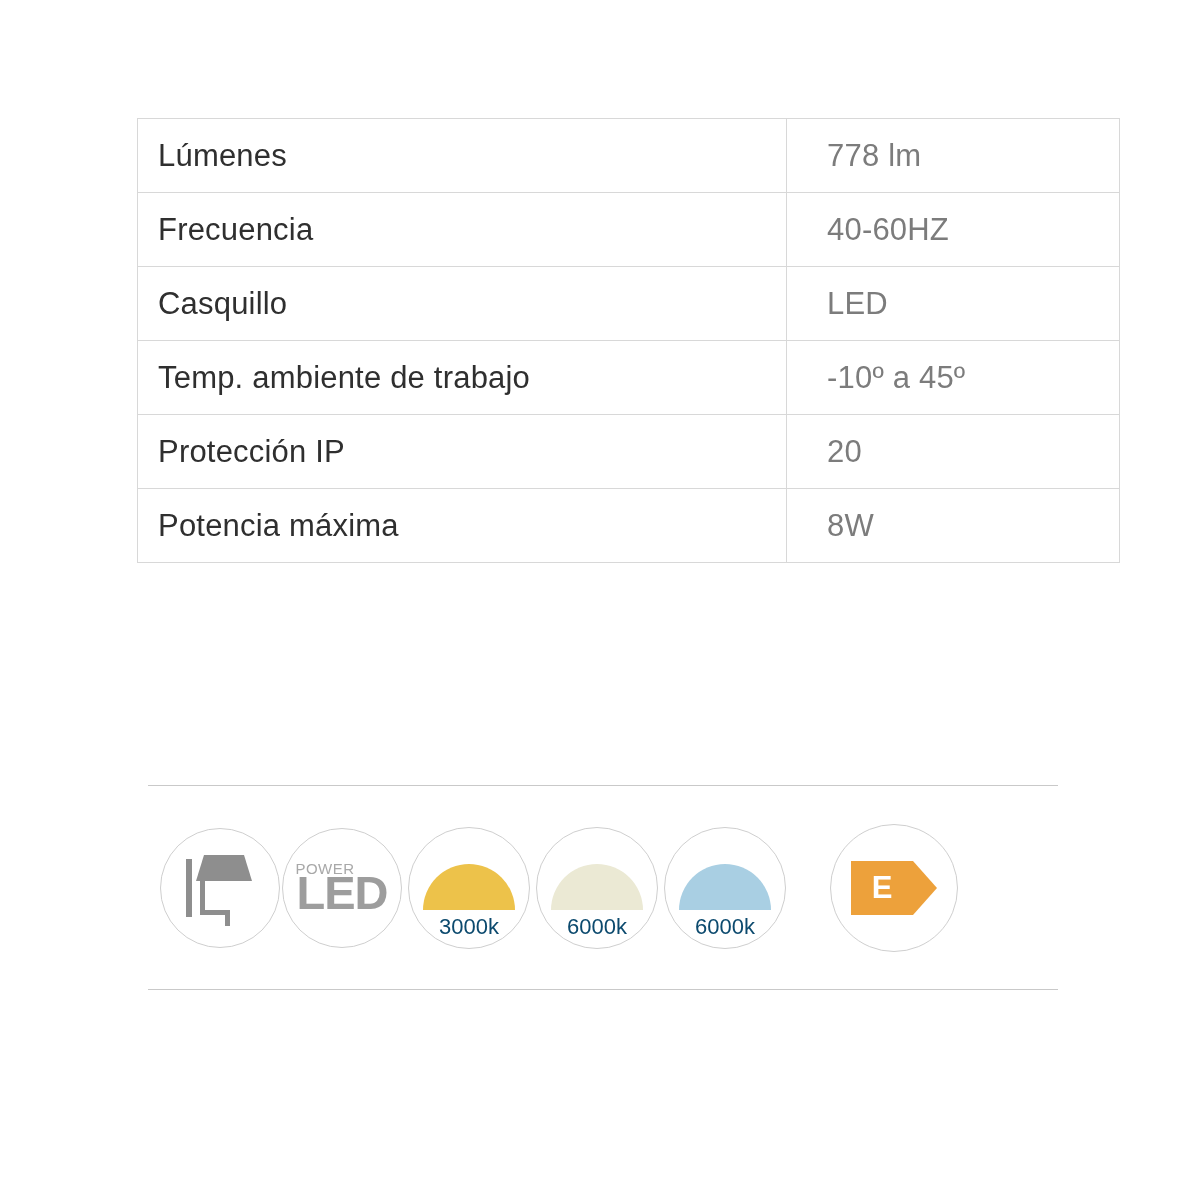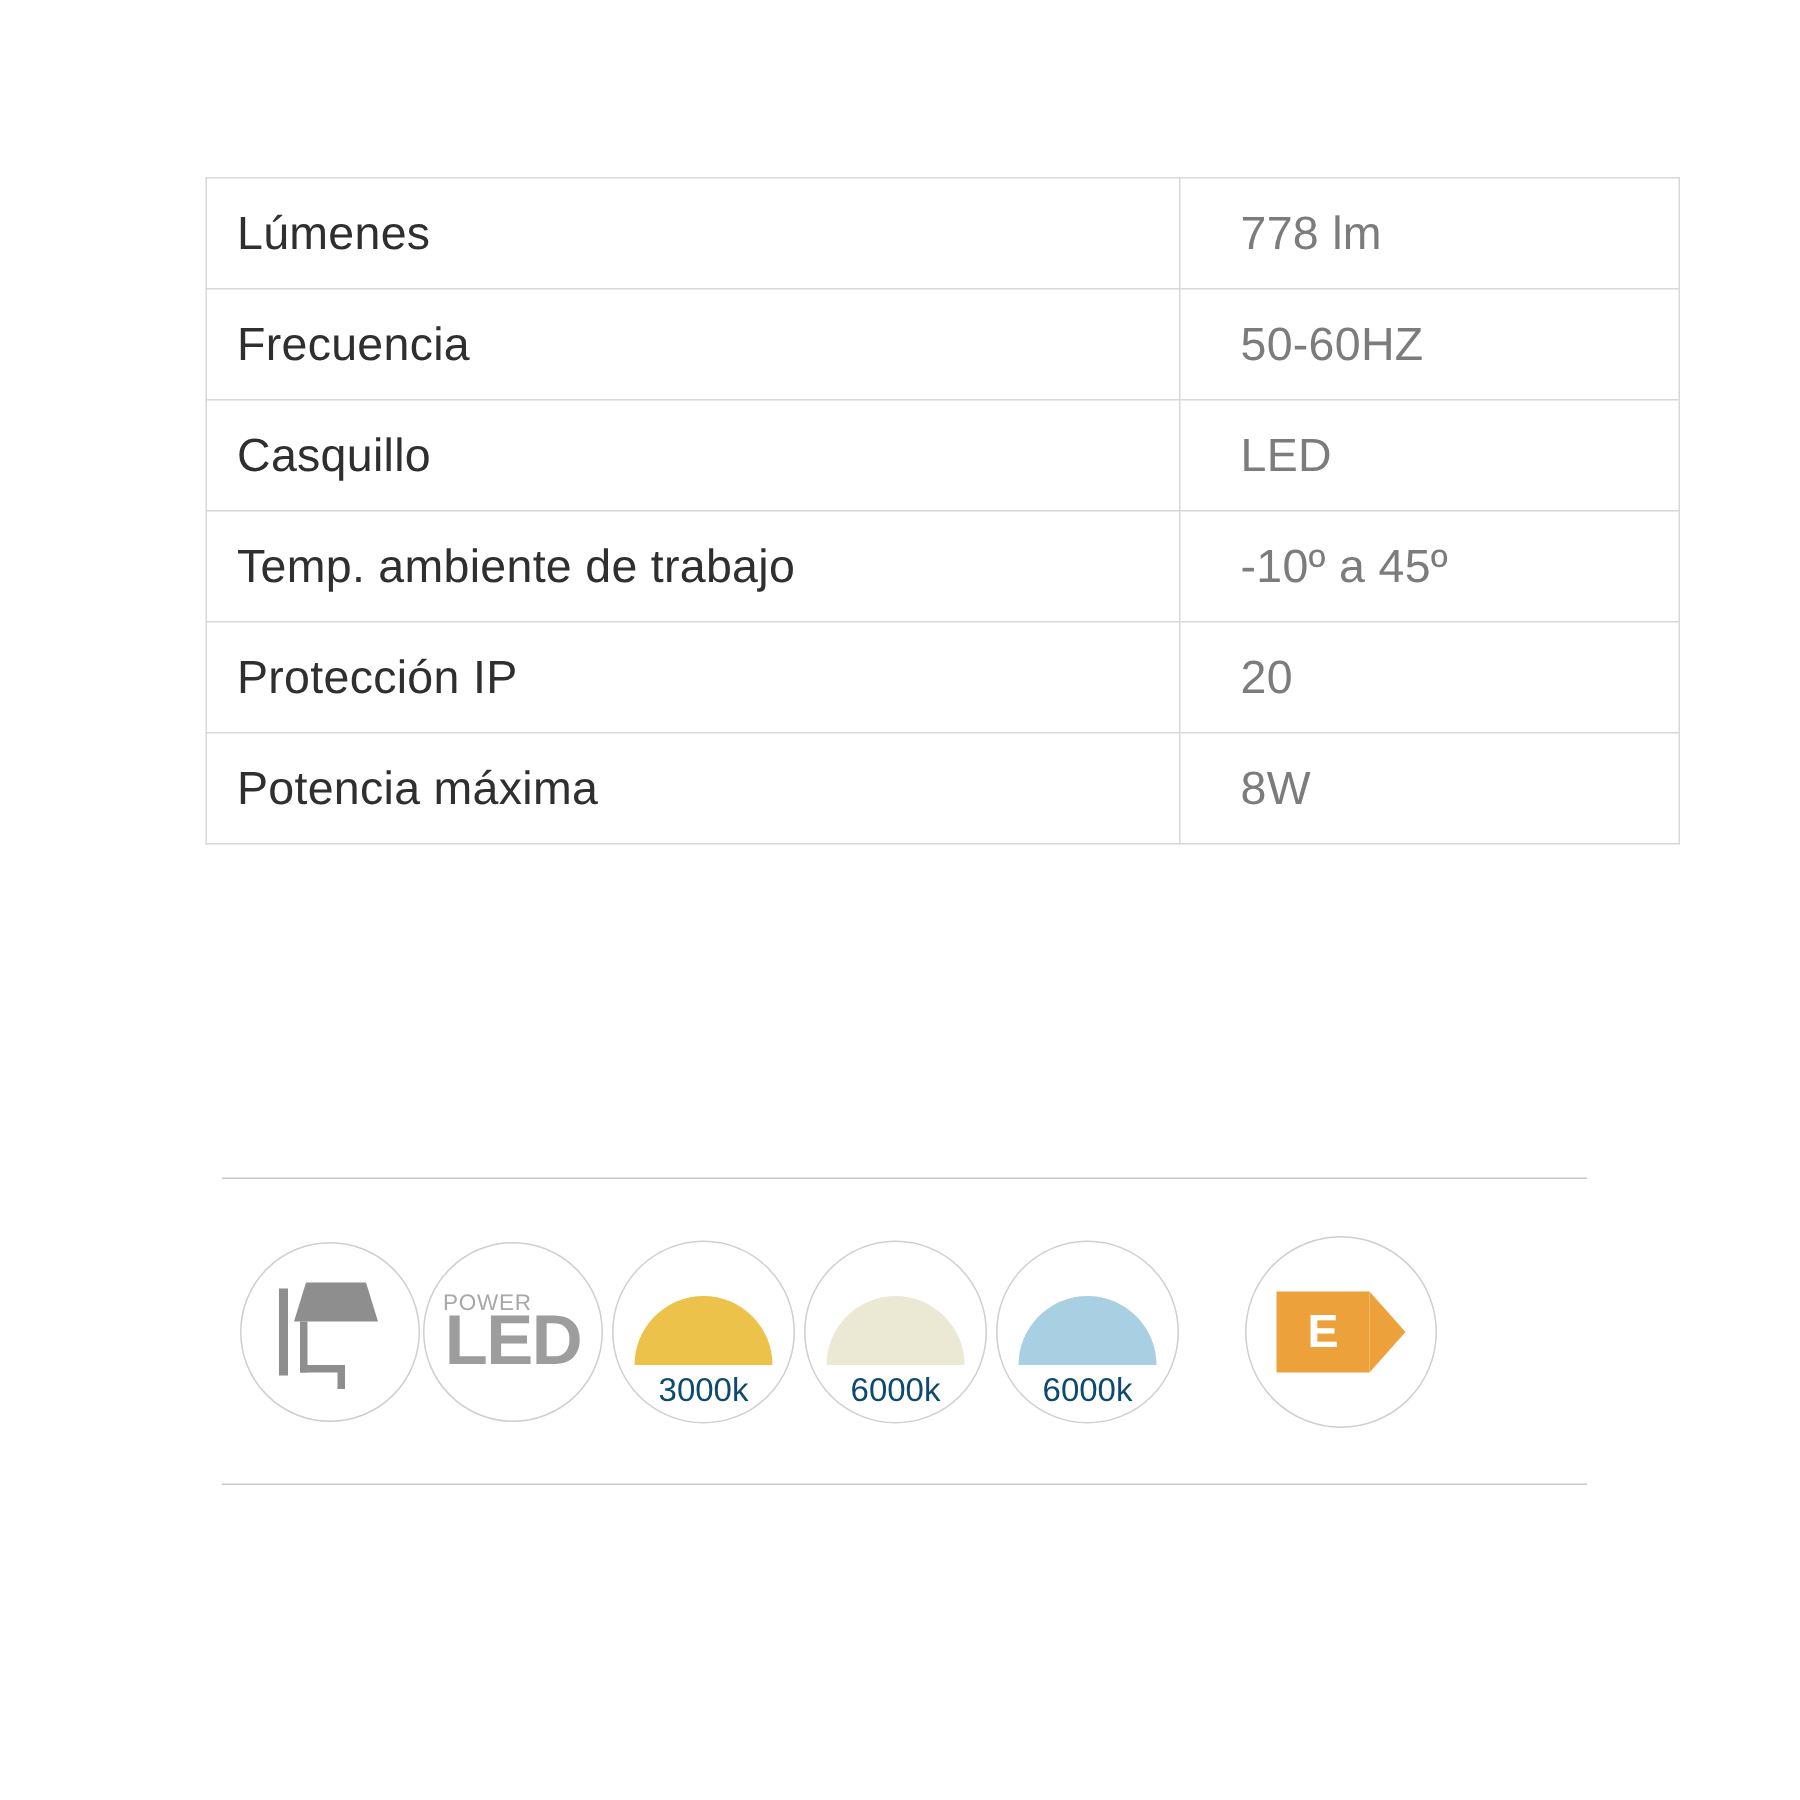--- a/index.html
+++ b/index.html
@@ -209,21 +209,21 @@
 <div class="sheet">
 
   <table class="spec-table">
     <tbody>
       <tr>
         <td class="label">Lúmenes</td>
         <td class="value">778 lm</td>
       </tr>
       <tr>
         <td class="label">Frecuencia</td>
-        <td class="value">50-60HZ</td>
+        <td class="value">40-60HZ</td>
       </tr>
       <tr>
         <td class="label">Casquillo</td>
         <td class="value">LED</td>
       </tr>
       <tr>
         <td class="label">Temp. ambiente de trabajo</td>
         <td class="value">-10º a 45º</td>
       </tr>
       <tr>

